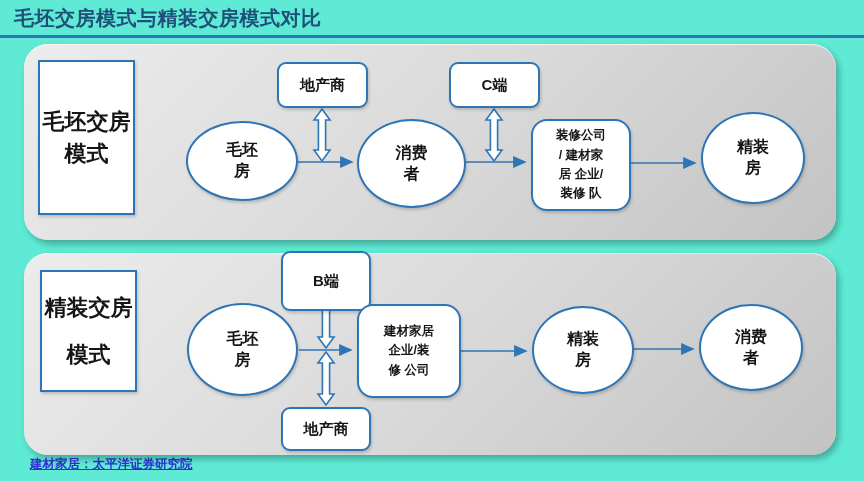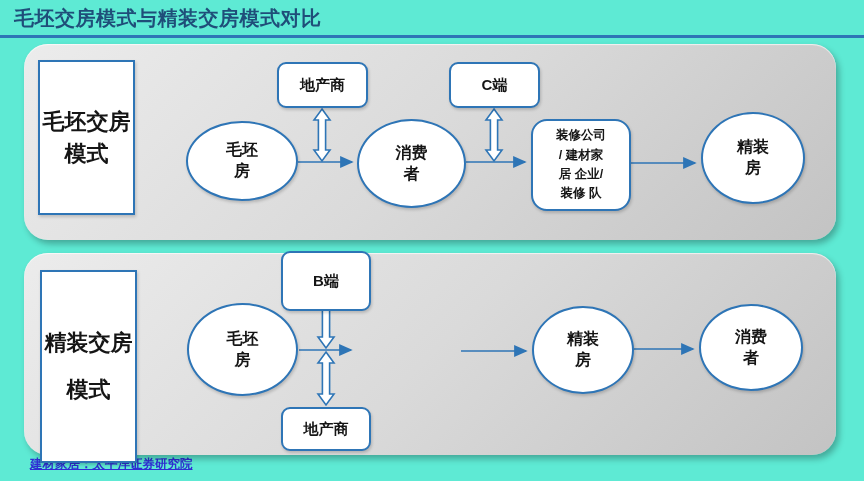--- a/index.html
+++ b/index.html
@@ -95,38 +95,43 @@
 
   <div class="node tag" style="left:449px;top:62px;width:91px;height:46px;">
     <div>C端</div>
   </div>
 
   <div class="node ellipse" style="left:701px;top:112px;width:104px;height:92px;">
     <div>精装</div>
     <div>房</div>
   </div>
 
-  <div class="node label-box" style="left:40px;top:270px;width:97px;height:193px;gap:15px;">
+  <div class="node label-box" style="left:40px;top:270px;width:97px;height:122px;gap:15px;">
     <div>精装交房</div>
     <div>模式</div>
   </div>
 
   <div class="node ellipse" style="left:187px;top:303px;width:111px;height:93px;">
     <div>毛坯</div>
     <div>房</div>
   </div>
 
   <div class="node tag" style="left:281px;top:251px;width:90px;height:60px;">
     <div>B端</div>
   </div>
 
   <div class="node tag" style="left:281px;top:407px;width:90px;height:44px;">
     <div>地产商</div>
   </div>
 
+  <div class="node process" style="left:357px;top:304px;width:104px;height:94px;">
+    <div>建材家居</div>
+    <div>企业/装</div>
+    <div>修 公司</div>
+  </div>
 
   <div class="node ellipse" style="left:532px;top:306px;width:102px;height:88px;">
     <div>精装</div>
     <div>房</div>
   </div>
 
   <div class="node ellipse" style="left:699px;top:304px;width:104px;height:87px;">
     <div>消费</div>
     <div>者</div>
   </div>

